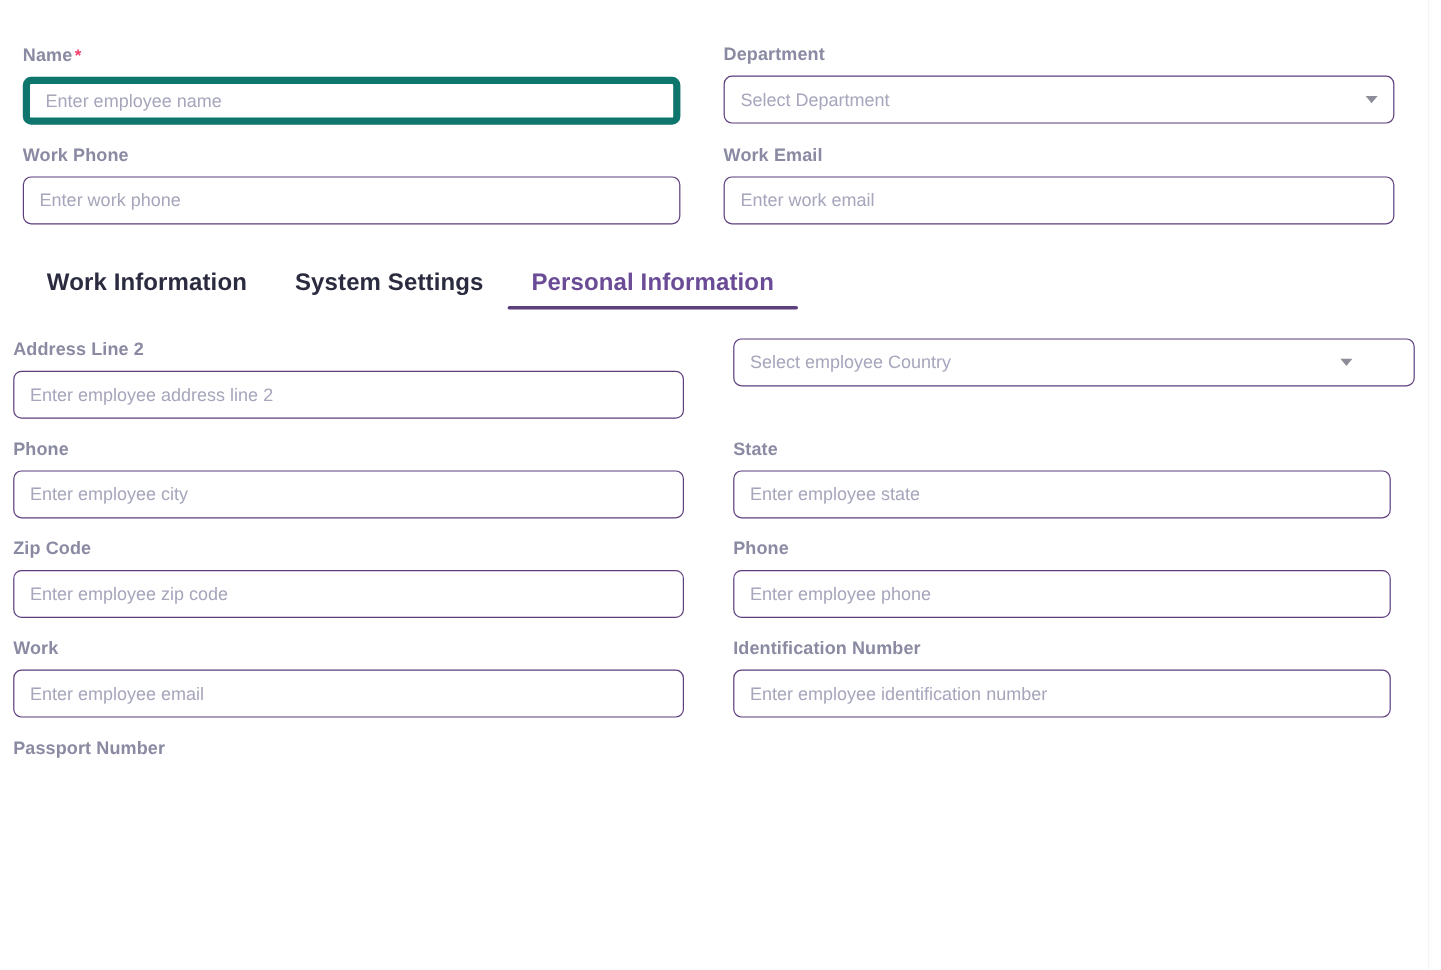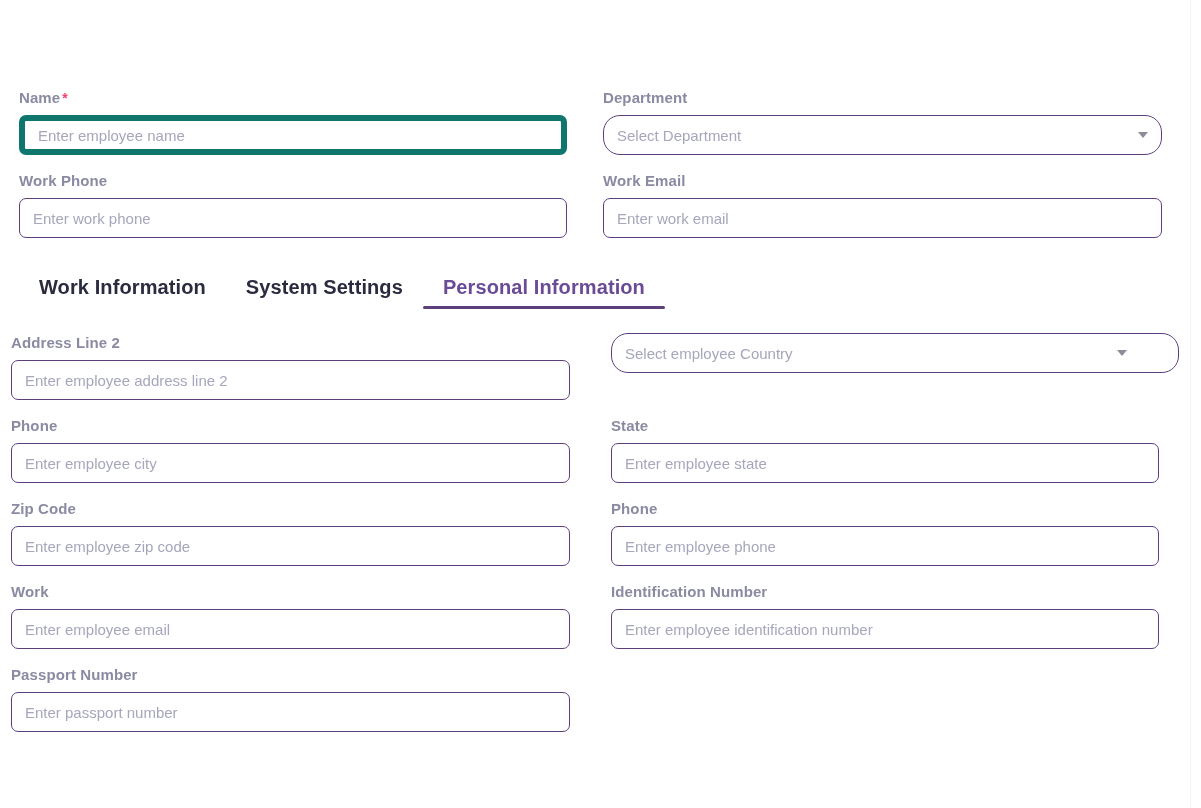--- a/index.html
+++ b/index.html
@@ -10,21 +10,21 @@
     background: #ffffff;
     font-family: "Liberation Sans", sans-serif;
     overflow: hidden;
   }
 
   .page {
     position: relative;
     width: 1201px;
     height: 808px;
     background: #ffffff;
-    padding-top: 88px;
+    padding-top: 36px;
   }
 
   
   .right-gutter {
     position: absolute;
     top: 0;
     right: 0;
     width: 11px;
     height: 808px;
     border-left: 1px solid #f4f4f6;
@@ -95,21 +95,21 @@
     pointer-events: none;
   }
 
   
   .pseudo {
     display: flex;
     align-items: center;
     height: 40px;
     width: 100%;
     border: 1px solid #5e3f7e;
-    border-radius: 17px;
+    border-radius: 7px;
     background: #ffffff;
     font-size: 15px;
     color: #a6a6bc;
     padding: 0 34px 0 13px;
     white-space: nowrap;
     overflow: hidden;
   }
 
   
   .tabs {
@@ -251,19 +251,18 @@
     <div class="col-left">
       <div class="field">
         <label class="field-label">Identification Number</label>
         <input class="input" type="text" placeholder="Enter employee identification number" style="">
       </div>
     </div>
 
     <div class="col-right">
       <div class="field">
         <label class="field-label">Passport Number</label>
-        <input class="input" type="text" placeholder="Enter passport number" style="">
       </div>
     </div>
 
   </div>
 
 </div>
 
 </body></html>

